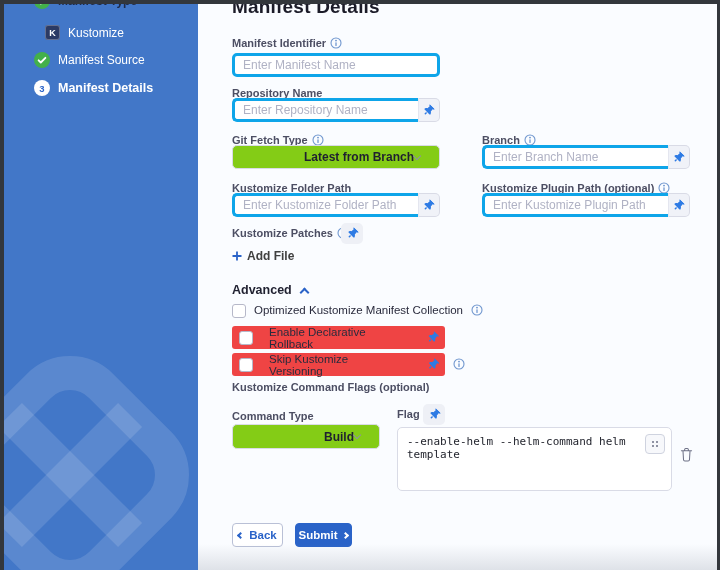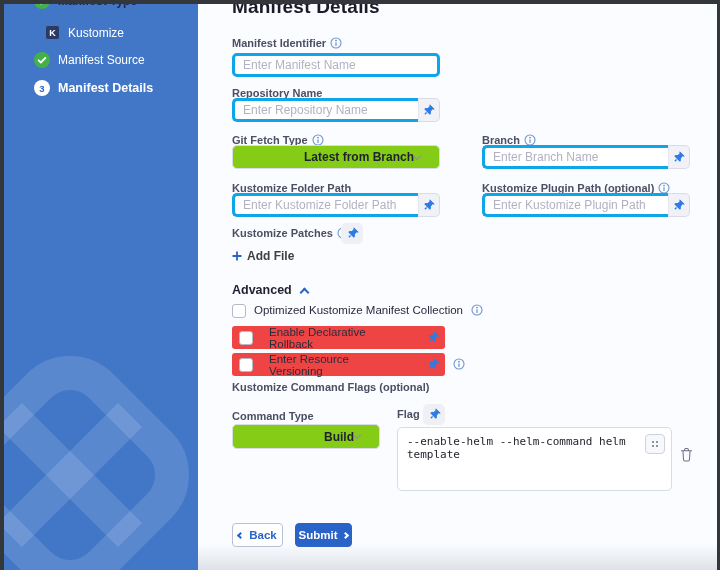--- a/index.html
+++ b/index.html
@@ -246,21 +246,21 @@
       <span class="cb"></span>
       <span>Enable Declarative Rollback</span>
       <span class="spacer"></span>
       <svg class="pin-svg" width="11" height="11" viewBox="0 0 384 512">
           <use href="#icon-pin"></use>
         </svg>
     </div>
 
     <div class="abs grey-row" style="left:34px; top:349px; width:213px;">
       <span class="cb"></span>
-      <span>Enter Resource Versioning</span>
+      <span>Skip Kustomize Versioning</span>
       <span class="spacer"></span>
       <svg class="pin-svg" width="11" height="11" viewBox="0 0 384 512">
           <use href="#icon-pin"></use>
         </svg>
     </div>
     <svg class="abs" style="left:255px; top:354px;" width="12" height="12" viewBox="0 0 12 12">
         <use href="#icon-info"></use>
       </svg>
 
     <div class="abs lbl" style="left:34px; top:377px;">

